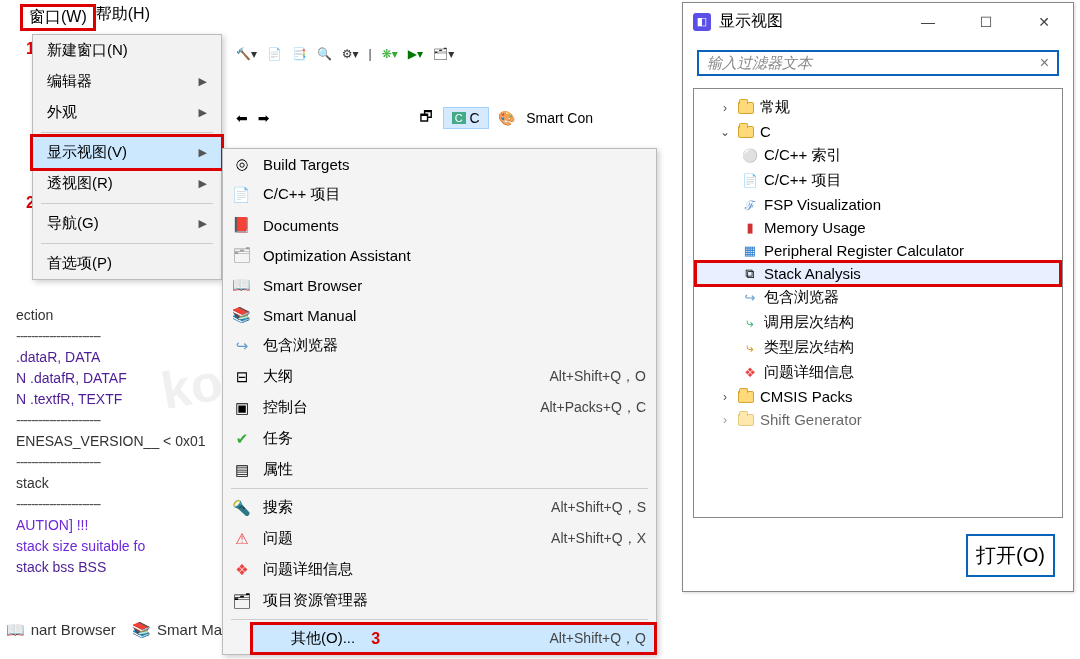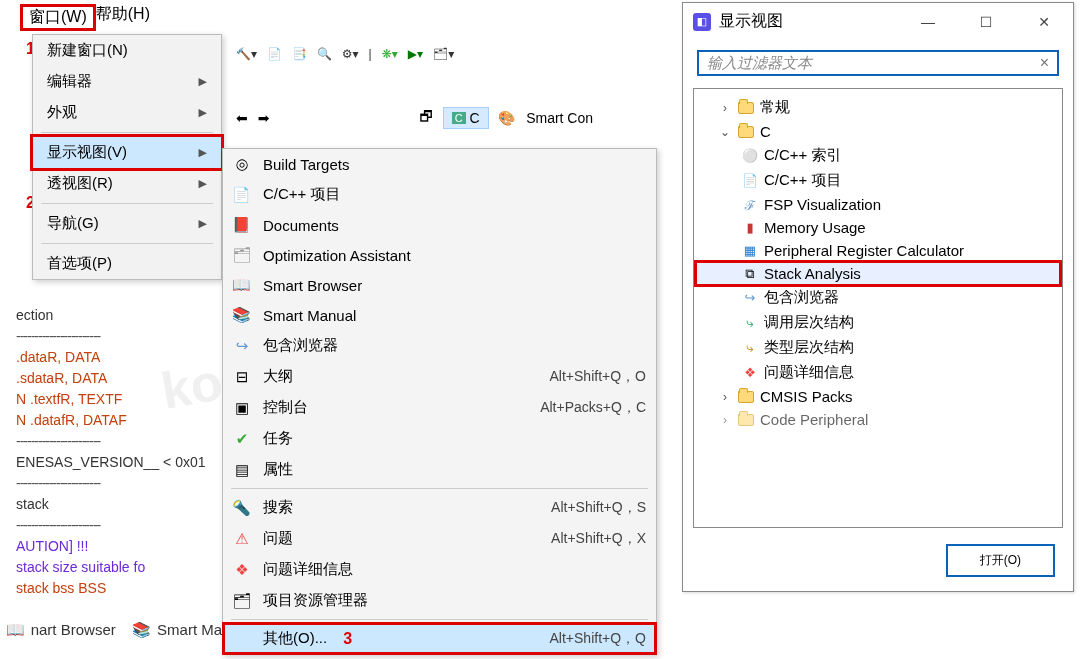--- a/index.html
+++ b/index.html
@@ -18,27 +18,27 @@
 .wm-chev { color: #555; font-size: 11px; }
 .wm-sep { border: none; border-top: 1px solid #ccc; margin: 4px 8px; }
 
 .toolbar { position: absolute; left: 232px; top: 34px; right: 0; height: 40px; display: flex; align-items: center; gap: 10px; padding: 4px; font-size: 12px; color:#333; }
 .toolbar2 { position: absolute; left: 232px; top: 98px; right:0; height:40px; display:flex; align-items:center; gap:10px; padding:4px; font-size:14px; }
 .persp-btn { display:inline-flex; align-items:center; border:1px solid #a5cfff; background:#d6eaff; padding:2px 8px; gap:4px; }
 
 .view-submenu { position: absolute; left: 222px; top: 148px; width: 435px; background: #f4f4f4; border: 1px solid #bbb; box-shadow: 2px 2px 6px rgba(0,0,0,.2); z-index: 11; }
 .vs-item { display: flex; align-items: center; padding: 6px 10px; font-size: 15px; gap: 12px; }
 .vs-item .short { margin-left: auto; font-size: 14px; color: #444; }
-.vs-item.hl { background: #cce8ff; outline: 3px solid #d00; outline-offset: -2px; }
+.vs-item.hl { background: #cce8ff; outline: 3px solid #d00; outline-offset: -2px; margin-left: 28px; }
 .vs-ico { width: 18px; height: 18px; display: inline-flex; align-items: center; justify-content: center; }
 .vs-sep { border: none; border-top: 1px solid #ccc; margin: 3px 8px; }
 
 
 .code-bg { position: absolute; left: 16px; top: 305px; width: 220px; font-family: Consolas, monospace; font-size: 14px; color: #333; line-height: 1.5; }
-.code-bg .blue { color: #c2410c; }
+.code-bg .blue { color: #4c1d95; }
 .code-bg .orange { color: #6d28d9; }
 .code-bg .dash { color:#555; letter-spacing:-1px; }
 
 .statusbar { position:absolute; left:6px; bottom:20px; font-size:15px; color:#333; }
 .statusbar .ico { margin:0 6px 0 0; }
 
 
 .dialog { position: absolute; right: 6px; top: 2px; width: 392px; height: 590px; background: #fff; border: 1px solid #888; box-shadow: 1px 1px 3px rgba(0,0,0,.15); display:flex; flex-direction:column; }
 .titlebar { display:flex; align-items:center; padding: 8px 10px; gap: 8px; font-size: 16px; }
 .titlebar-icon { width:18px; height:18px; background:#5a4fe6; border-radius:3px; display:inline-flex; align-items:center; justify-content:center; color:#fff; font-size:11px; }
@@ -53,21 +53,21 @@
 .tree-row { display:flex; align-items:center; padding: 3px 4px; gap: 6px; }
 .tree-row .tog { width:14px; display:inline-block; text-align:center; color:#555; font-size:12px; }
 .tree-row.ind1 { padding-left: 22px; }
 .tree-row.ind2 { padding-left: 46px; }
 .tree-row.sel { outline: 3px solid #d00; outline-offset: -1px; background:#e8f0ff; }
 .folder-ico { width:16px; height:12px; background:#ffd97a; border:1px solid #d6a62e; border-radius:0 2px 2px 2px; position:relative; }
 .folder-ico::before { content:""; position:absolute; top:-4px; left:0; width:7px; height:4px; background:#ffd97a; border:1px solid #d6a62e; border-bottom:none; border-radius:2px 2px 0 0; }
 .node-ico { width:16px; height:16px; display:inline-flex; align-items:center; justify-content:center; font-size:13px; }
 
 .btn-row { display:flex; justify-content:flex-end; gap:16px; padding:14px 18px; }
-.btn { border:1px solid #999; background:#eee; padding:6px 32px; font-size:12px; }
+.btn { border:1px solid #999; background:#eee; padding:6px 8px; font-size:20px; }
 .btn.primary { border:2px solid #0a63b8; background:#fff; }
 
 .watermark { position:absolute; color:rgba(120,120,120,.11); font-size:58px; font-weight:bold; transform:rotate(-10deg); pointer-events:none; }
 </style>
 </head>
 <body>
 
 <div class="eclipse-area">
   <div class="menubar">
     <span class="hl">窗口(W)</span>
@@ -204,23 +204,22 @@
       <span>其他(O)...</span>
       <span class="red-num" style="position:static; margin-left:4px;">3</span>
       <span class="short">Alt+Shift+Q，Q</span>
     </div>
   </div>
 
   <div class="code-bg">
     <div>ection</div>
     <div class="dash">-----------------------</div>
     <div><span class="blue">.dataR, DATA</span></div>
-    <div><span class="blue">.sdataR, DATA</span></div>
+    <div><span class="blue">N .datafR, DATAF</span></div>
     <div><span class="blue">N .textfR, TEXTF</span></div>
-    <div><span class="blue">N .datafR, DATAF</span></div>
     <div class="dash">-----------------------</div>
     <div>ENESAS_VERSION__ &lt; 0x01</div>
     <div class="dash">-----------------------</div>
     <div> stack</div>
     <div class="dash">-----------------------</div>
     <div class="orange">AUTION] !!!</div>
     <div class="orange"> stack size suitable fo</div>
     <div><span class="blue"> stack bss  BSS</span></div>
   </div>
 
@@ -305,20 +304,20 @@
         <span>问题详细信息</span>
       </div>
     <div class="tree-row ind1">
       <span class="tog">›</span>
       <span class="folder-ico"></span>
       <span>CMSIS Packs</span>
     </div>
     <div class="tree-row ind1" style="opacity:.6">
       <span class="tog">›</span>
       <span class="folder-ico"></span>
-      <span>Code Peripheral</span>
+      <span>Shift Generator</span>
     </div>
   </div>
 
   <div class="btn-row">
     <button class="btn primary">打开(O)</button>
   </div>
 </div>
 
 </body></html>

